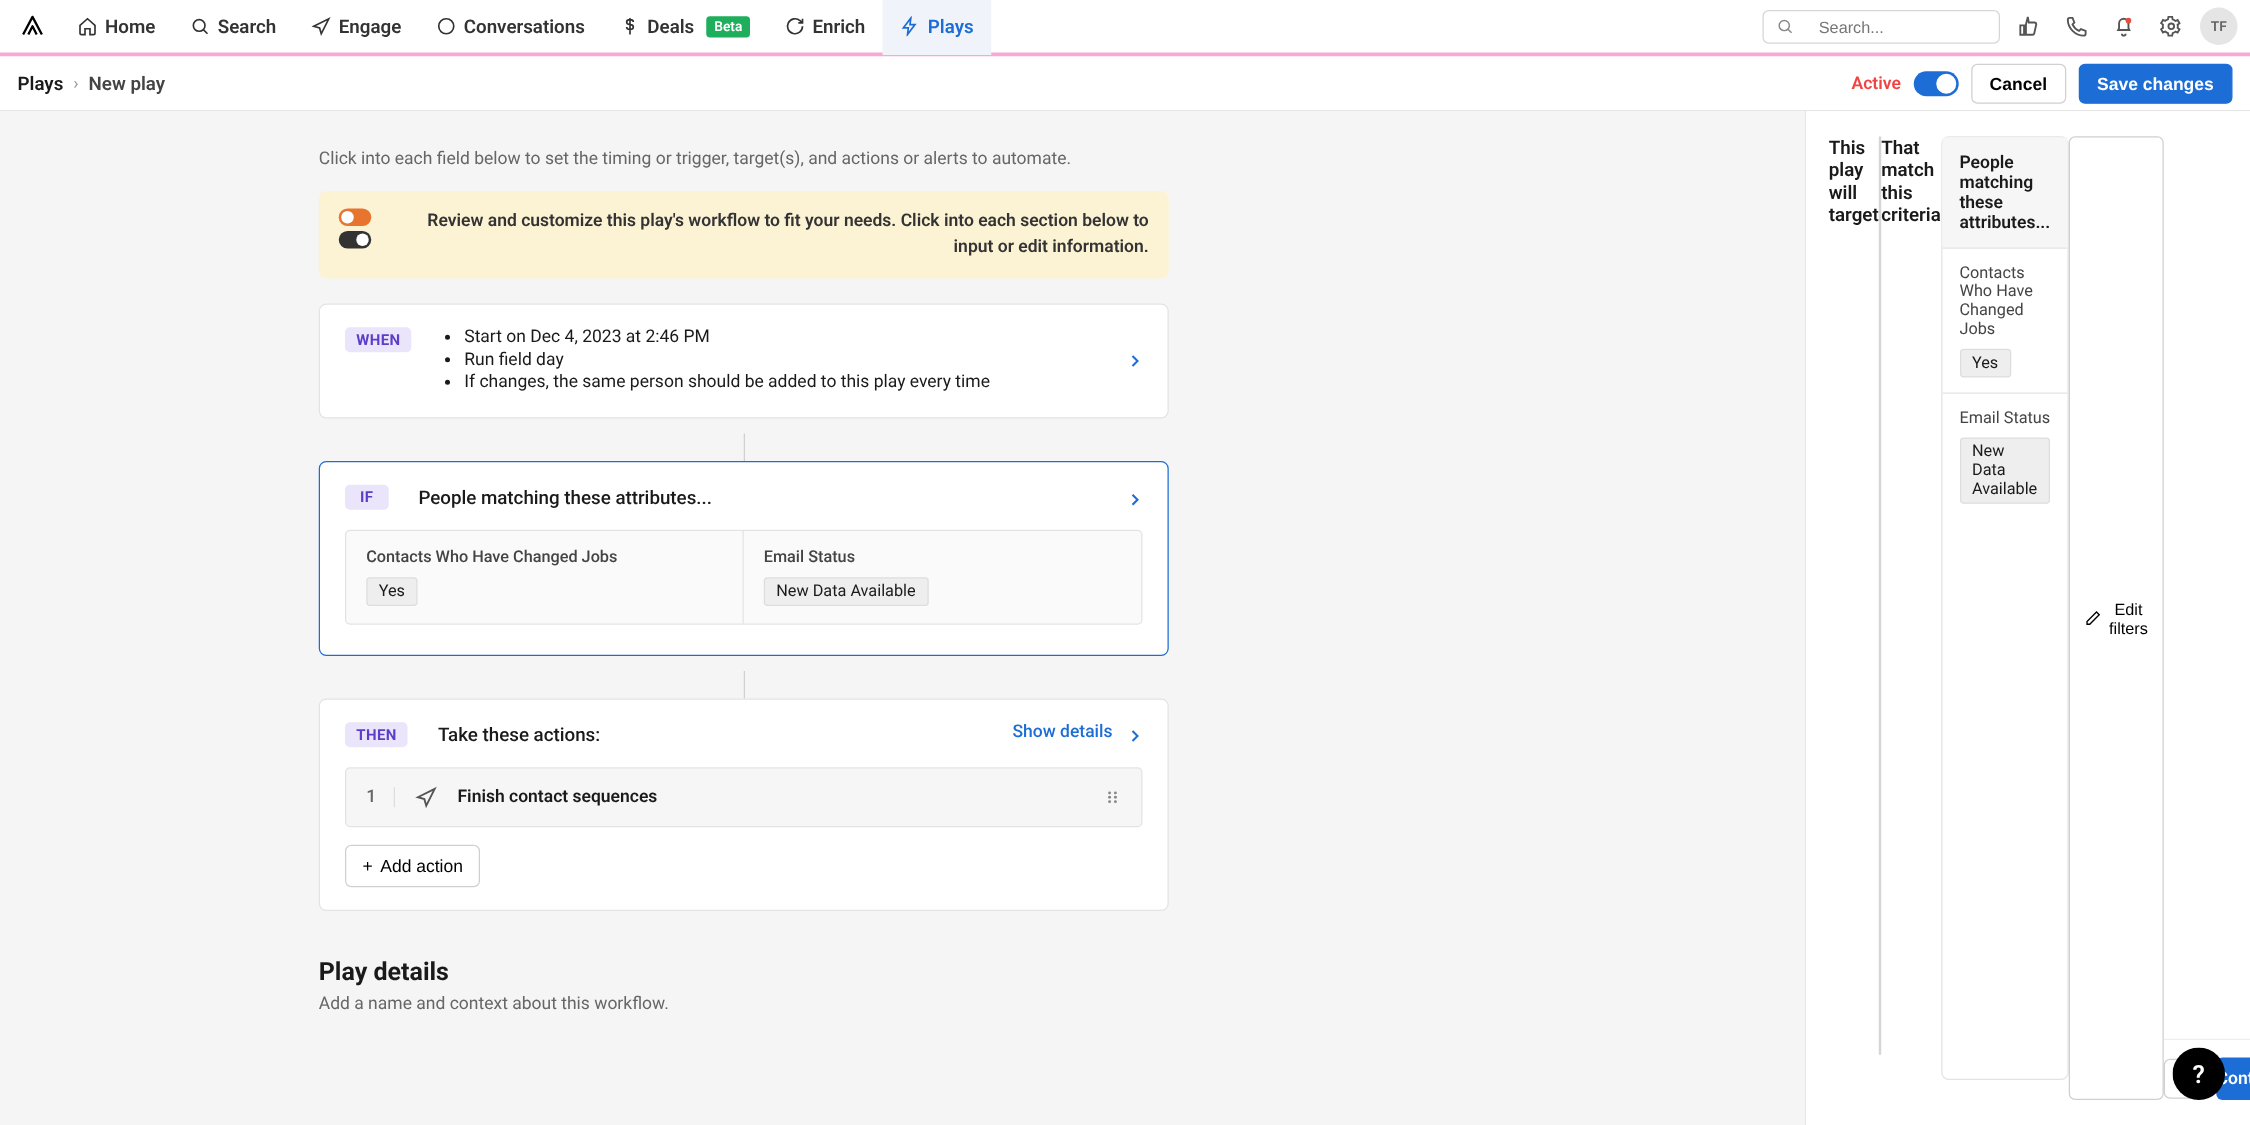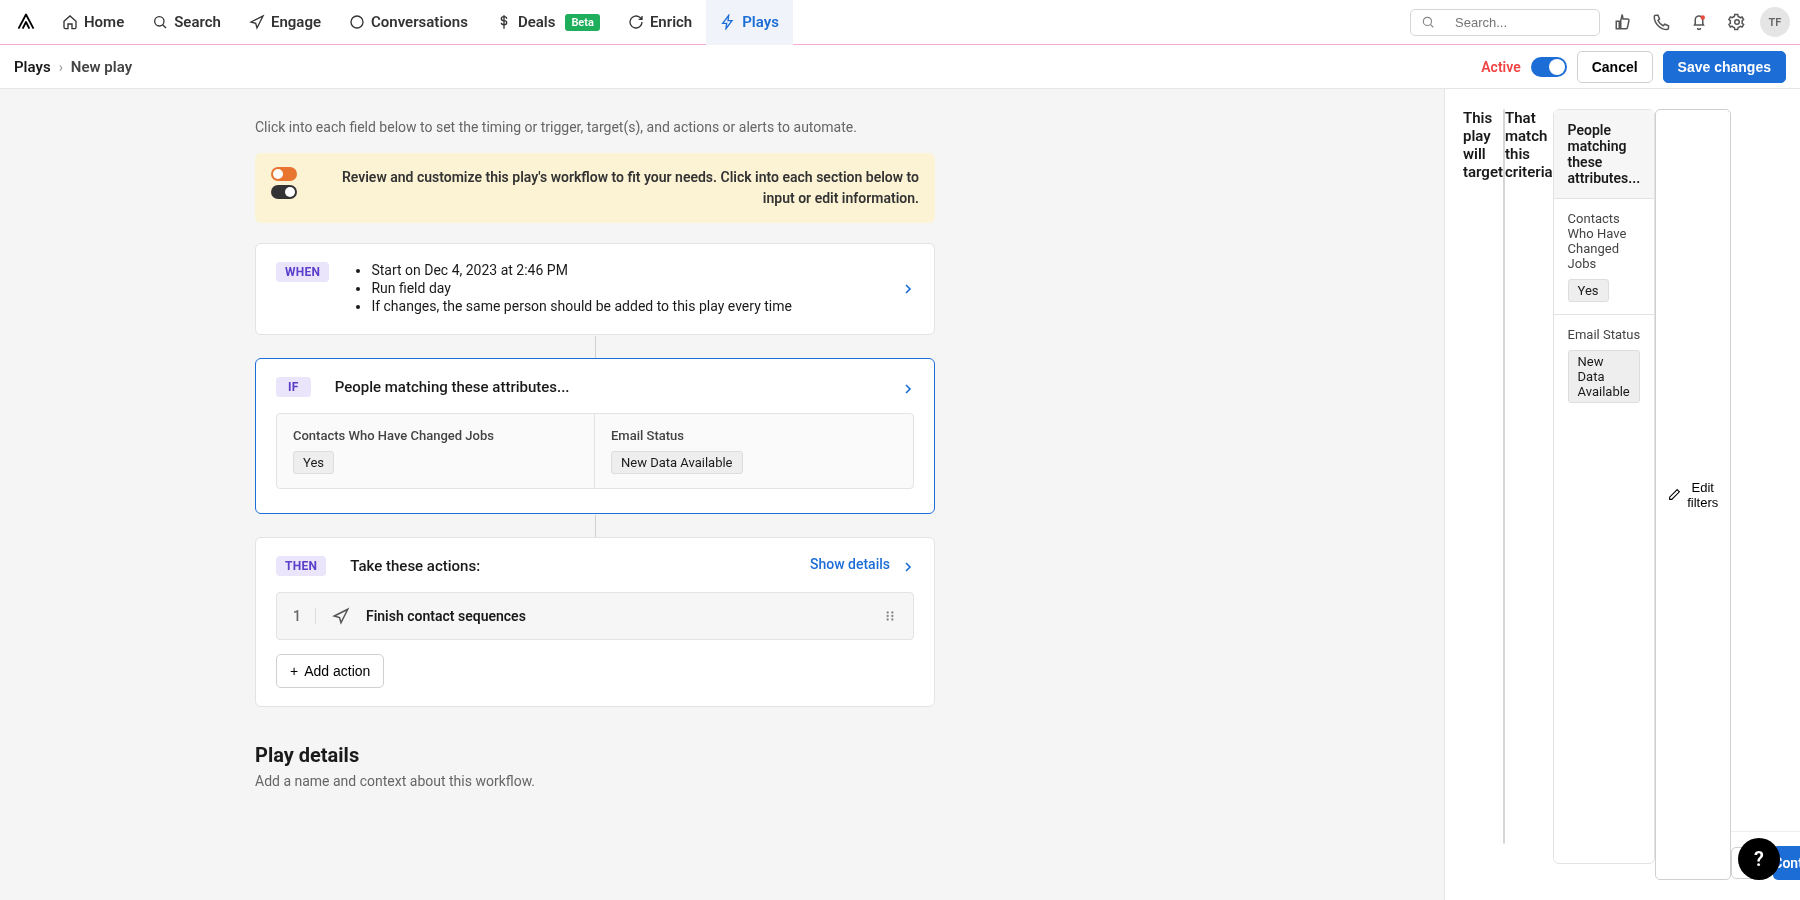--- a/index.html
+++ b/index.html
@@ -1,19 +1,19 @@
 <!DOCTYPE html>
 <html><head>
 <meta charset="utf-8">
 <style>
 * { box-sizing: border-box; margin: 0; padding: 0; }
 body { font-family: -apple-system, BlinkMacSystemFont, "Segoe UI", Roboto, sans-serif; background: #fff; color: #1a1a1a; font-size: 14px; }
 
 
-.top-nav { display: flex; align-items: center; height: 45px; border-bottom: 1px solid #f9a8d4; padding: 0 10px; }
+.top-nav { display: flex; align-items: center; height: 45px; border-bottom: 3px solid #f9a8d4; padding: 0 10px; }
 .logo { font-weight: 700; font-size: 20px; margin: 0 12px 0 6px; }
 .nav-items { display: flex; align-items: center; }
 .nav-item { display: flex; align-items: center; gap: 6px; padding: 0 14px; height: 45px; font-weight: 600; font-size: 15px; cursor: pointer; color: #333; }
 .nav-item.active { background: #f0f4fa; color: #1c6dd6; }
 .nav-icon { width: 16px; height: 16px; display: inline-flex; }
 .beta-badge { background: #1fae5c; color: #fff; font-size: 11px; font-weight: 600; padding: 2px 6px; border-radius: 3px; margin-left: 4px; }
 .nav-right { margin-left: auto; display: flex; align-items: center; gap: 8px; }
 .search-box { display: flex; align-items: center; gap: 20px; border: 1px solid #d6d6d6; border-radius: 5px; padding: 5px 10px; width: 190px; color: #888; }
 .search-box input { border: none; outline: none; width: 100%; font-size: 13px; color: #333; }
 .icon-btn { width: 30px; height: 30px; display: inline-flex; align-items: center; justify-content: center; cursor: pointer; color: #555; border-radius: 4px; }
@@ -41,21 +41,21 @@
 .section-desc { color: #666; font-size: 14px; margin-bottom: 18px; }
 
 .banner { background: #fcf3d5; border-radius: 6px; padding: 14px 16px; display: flex; gap: 14px; margin-bottom: 20px; }
 .banner-icon { width: 32px; flex-shrink: 0; }
 .toggle-mini { width: 26px; height: 14px; border-radius: 7px; position: relative; margin-bottom: 4px; }
 .toggle-mini::after { content: ""; width: 10px; height: 10px; background: #fff; border-radius: 50%; position: absolute; top: 2px; }
 .toggle-mini.on { background: #e7752f; } .toggle-mini.on::after { left: 2px; }
 .toggle-mini.off { background: #333; } .toggle-mini.off::after { right: 2px; }
 .banner-text { font-size: 14px; font-weight: 600; line-height: 1.5; color: #333; text-align: right; }
 
-.card { background: #fff; border: 1px solid #e3e3e3; border-radius: 6px; padding: 18px 20px; margin-bottom: 1px; position: relative; }
+.card { background: #fff; border: 1px solid #e3e3e3; border-radius: 6px; padding: 18px 20px; margin-bottom: 12px; position: relative; }
 .card.selected { border: 1.5px solid #1c6dd6; }
 .card-row { display: flex; align-items: flex-start; gap: 24px; }
 .tag { padding: 3px 9px; border-radius: 4px; font-size: 12px; font-weight: 700; letter-spacing: 0.3px; }
 .tag.when, .tag.then { background: #eae5fa; color: #5b3ec9; }
 .tag.if { background: #eae5fa; color: #5b3ec9; padding: 3px 12px; }
 .card-body { flex: 1; }
 .card-body ul { list-style: disc; padding-left: 18px; }
 .card-body ul li { margin-bottom: 2px; font-size: 14px; }
 .card-label { font-size: 15px; font-weight: 500; }
 .chevron { position: absolute; right: 18px; top: 50%; transform: translateY(-50%); color: #1c6dd6; cursor: pointer; }

